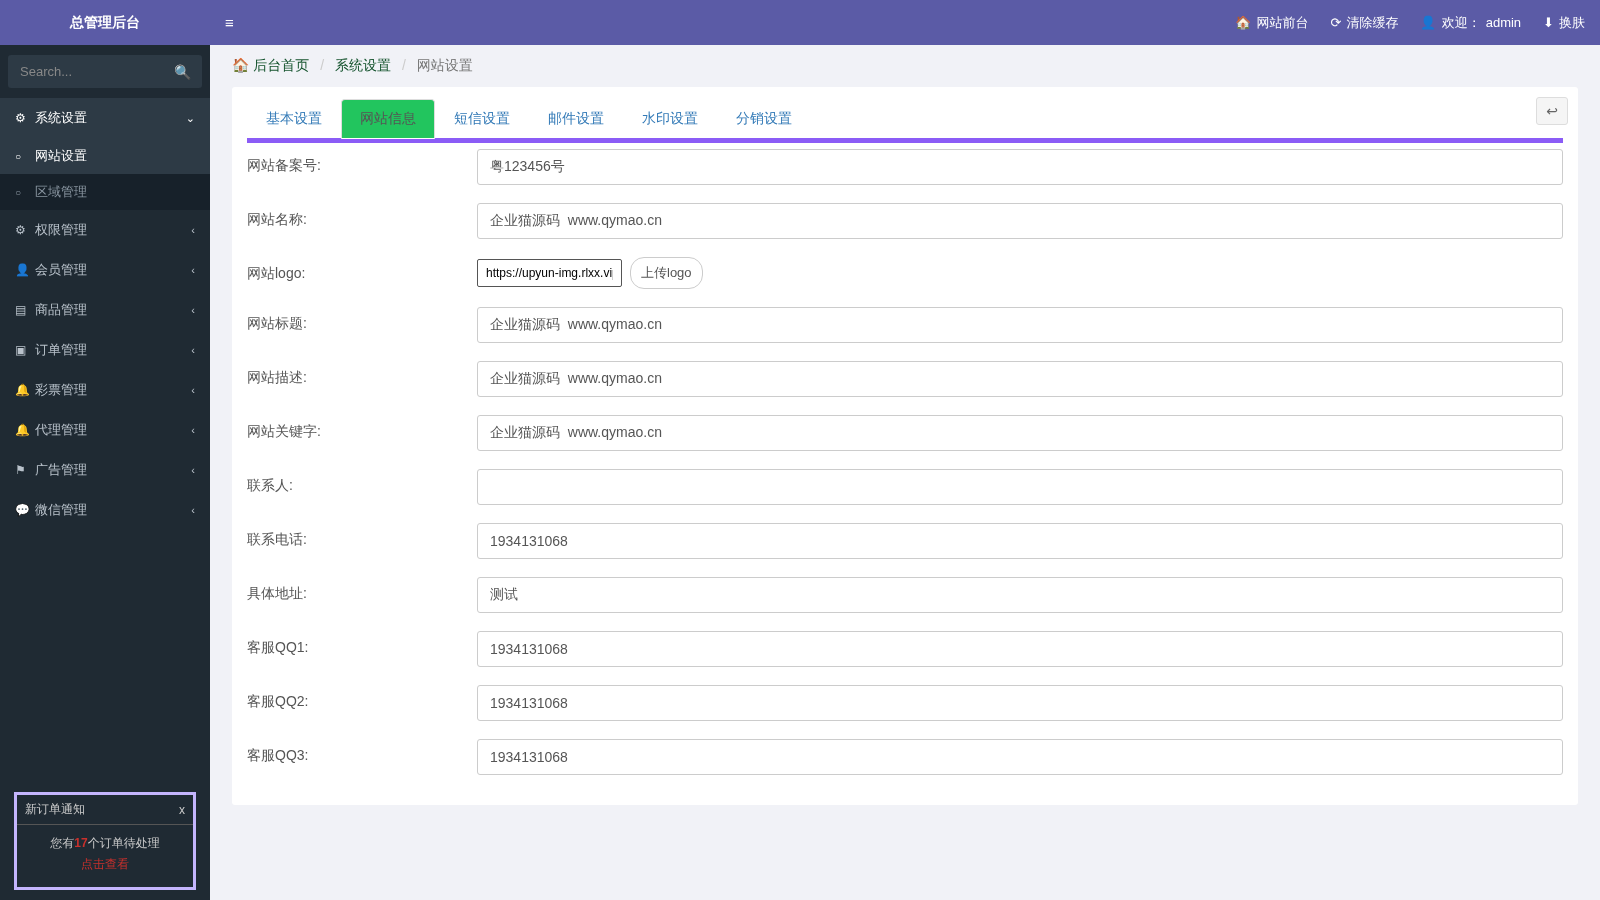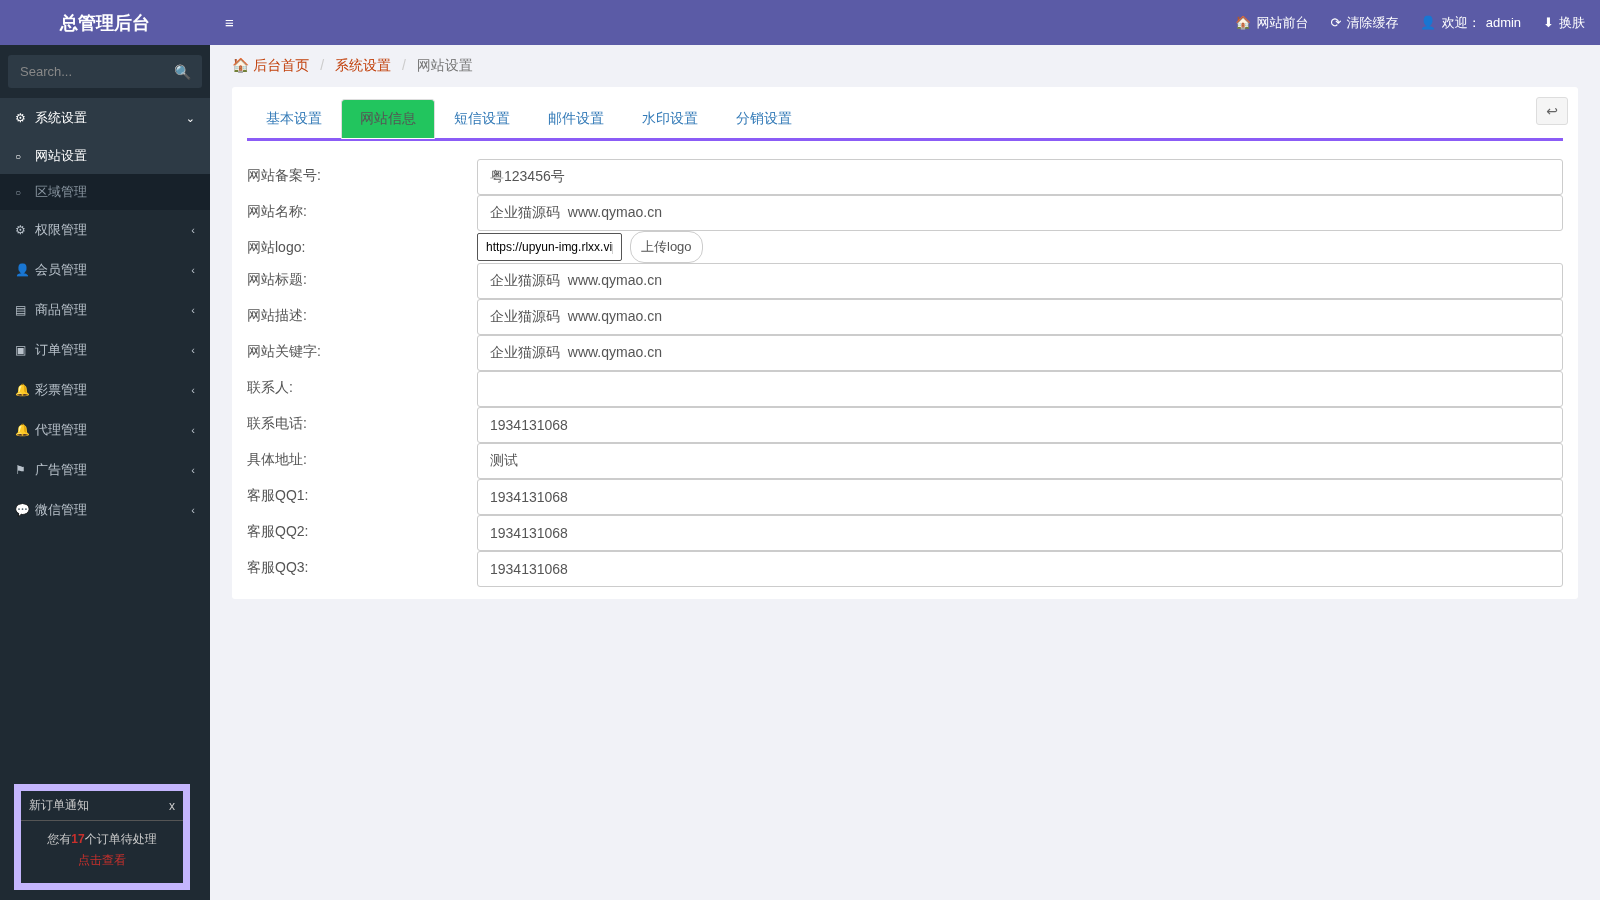--- a/index.html
+++ b/index.html
@@ -1,66 +1,66 @@
 <!DOCTYPE html>
 <html><head>
 <meta charset="utf-8">
 <style>
 * { margin: 0; padding: 0; box-sizing: border-box; }
 body { font-family: "Microsoft YaHei", Arial, sans-serif; font-size: 14px; background: #f1f2f7; color: #333; overflow: hidden; }
 .app { display: flex; height: 100vh; width: 100vw; }
 
 
 .sidebar { width: 210px; background: #1f2a33; display: flex; flex-direction: column; position: relative; }
-.logo { background: #5b5ba6; color: #fff; padding: 0 19px; font-size: 18px; font-weight: bold; height: 45px; display: flex; align-items: center; justify-content: center; }
+.logo { background: #5b5ba6; color: #fff; padding: 0 19px; font-size: 14px; font-weight: bold; height: 45px; display: flex; align-items: center; justify-content: center; }
 
 .search-box { padding: 10px 8px; position: relative; }
 .search-input { width: 100%; background: #2d3a45; border: none; color: #ccc; padding: 9px 30px 9px 12px; border-radius: 3px; font-size: 13px; outline: none; }
 .search-input::placeholder { color: #888; }
 .search-icon { position: absolute; right: 18px; top: 50%; transform: translateY(-50%); color: #888; font-size: 14px; }
 
 .nav-menu { list-style: none; flex: 1; overflow-y: auto; }
 .nav-item { color: #b9c2cb; padding: 11px 15px; cursor: pointer; display: flex; align-items: center; position: relative; font-size: 13px; }
 .nav-item.active { background: #2d3a45; color: #fff; }
 .nav-item .icon { width: 20px; display: inline-block; font-size: 12px; }
 .nav-item .chev { margin-left: auto; font-size: 11px; }
 .nav-sub { list-style: none; background: #17212a; }
 .nav-sub-item { color: #8a96a1; padding: 9px 15px 9px 15px; cursor: pointer; font-size: 13px; display: flex; align-items: center; }
 .nav-sub-item.active { color: #fff; background: #2d3a45; }
 .nav-sub-item .icon { width: 20px; font-size: 10px; }
 
-.notify-box { position: absolute; bottom: 10px; left: 14px; right: 20px; border: 7px solid #c4b5fd; background: #1f2a33; color: #ccc; font-size: 12px; }
+.notify-box { position: absolute; bottom: 10px; left: 14px; right: 14px; border: 3px solid #c4b5fd; background: #1f2a33; color: #ccc; font-size: 12px; }
 .notify-title { padding: 6px 8px; border-bottom: 1px solid #555; display: flex; justify-content: space-between; align-items: center; }
 .notify-close { cursor: pointer; }
 .notify-body { padding: 10px 8px 14px; text-align: center; }
 .notify-body .count { color: #c9302c; font-weight: bold; }
 .notify-link { color: #c9302c; margin-top: 4px; display: block; cursor: pointer; }
 
 
 .main { flex: 1; display: flex; flex-direction: column; overflow: hidden; }
 .topbar { background: #5b5ba6; color: #fff; height: 45px; display: flex; align-items: center; padding: 0 15px; }
 .topbar-left { display: flex; align-items: center; }
 .menu-toggle { cursor: pointer; font-size: 15px; }
 .topbar-right { margin-left: auto; display: flex; gap: 22px; font-size: 13px; }
 .topbar-link { cursor: pointer; display: flex; align-items: center; gap: 5px; }
 
 .breadcrumb { padding: 12px 22px; color: #666; font-size: 14px; background: #f1f2f7; }
-.breadcrumb a { color: #c2410c; text-decoration: none; cursor: pointer; margin-top: 32px; }
+.breadcrumb a { color: #14532d; text-decoration: none; cursor: pointer; margin-top: 32px; }
 .breadcrumb .sep { margin: 0 7px; color: #ccc; }
 .breadcrumb .current { color: #777; }
 
 .content { flex: 1; padding: 0 22px 20px; overflow-y: auto; }
 .panel { background: #fff; border-radius: 3px; padding: 12px 15px; position: relative; }
 .back-btn { position: absolute; right: 10px; top: 10px; background: #f5f5f5; border: 1px solid #ddd; border-radius: 3px; padding: 5px 9px; cursor: pointer; color: #666; font-size: 14px; }
 
-.tabs { display: flex; border-bottom: 3px solid #8b5cf6; margin-bottom: 18px; align-items: center; }
+.tabs { display: flex; border-bottom: 5px solid #8b5cf6; margin-bottom: 6px; align-items: center; }
 .tab { padding: 10px 18px; color: #337ab7; cursor: pointer; border: 1px solid transparent; margin-bottom: -1px; font-size: 14px; }
 .tab.active { background: #22c55e; border: 1px solid #ddd; border-bottom-color: #fff; color: #555; border-radius: 4px 4px 0 0; }
 
-.form-row { display: flex; align-items: flex-start; }
+.form-row { display: flex; align-items: flex-start; margin-bottom: 18px; }
 .form-label { width: 230px; padding-top: 8px; color: #555; font-size: 14px; }
 .form-control { flex: 1; }
 .form-input { width: 100%; padding: 9px 12px; border: 1px solid #ccc; border-radius: 3px; font-size: 14px; color: #555; outline: none; }
 .form-input-small { width: 145px; padding: 6px 8px; border: 1px solid #555; border-radius: 2px; font-size: 12px; margin-right: 8px; outline: none; }
 .upload-btn { padding: 6px 10px; border: 1px solid #ccc; border-radius: 14px; background: #fff; cursor: pointer; font-size: 13px; color: #555; }
 .inline-group { display: flex; align-items: center; }
 </style>
 </head>
 <body>
 

